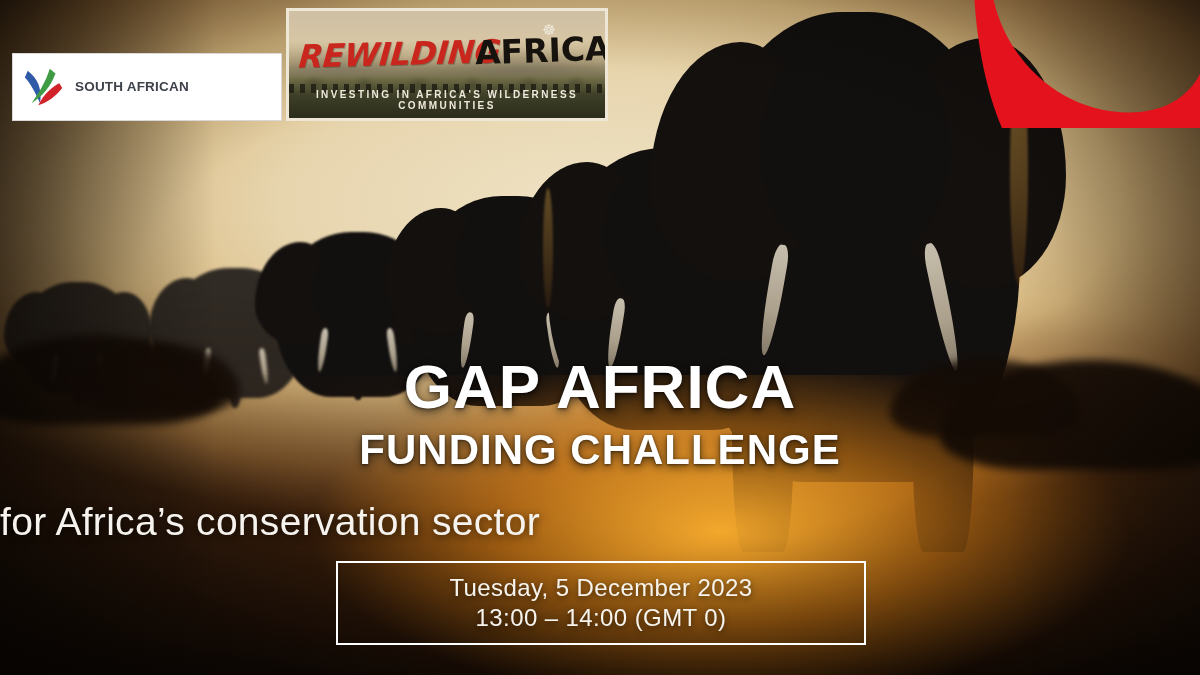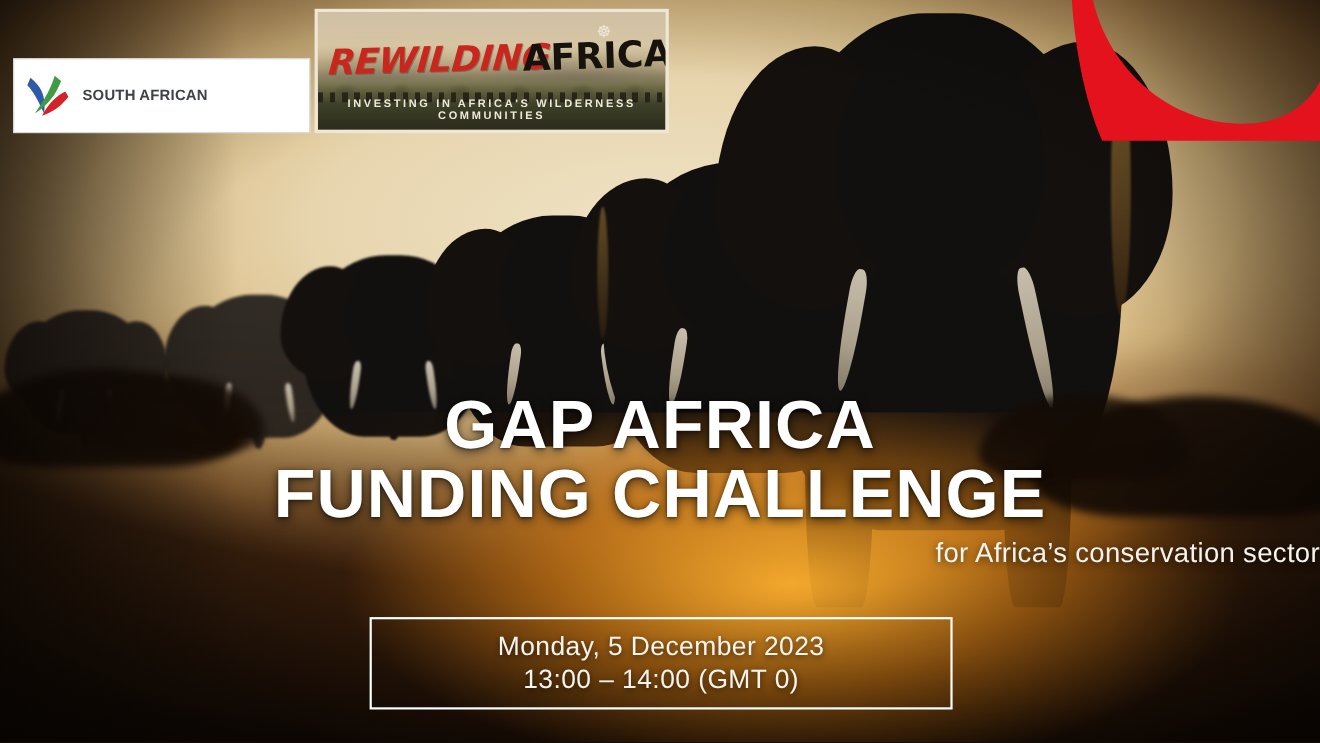--- a/index.html
+++ b/index.html
@@ -293,30 +293,30 @@
     color: #ffffff;
     font-family: "Liberation Sans", sans-serif;
     font-weight: bold;
     line-height: 0.92;
     letter-spacing: 1px;
     text-shadow:
       0 3px 10px rgba(0,0,0,0.62),
       0 1px 3px rgba(0,0,0,0.55);
   }
   .headline .l1 { font-size: 62px; display: block; }
-  .headline .l2 { font-size: 62px; display: block; margin-top: 6px; }
+  .headline .l2 { font-size: 42px; display: block; margin-top: 16px; }
 
   .subtitle {
     position: absolute;
     left: 0; right: 0;
-    top: 489px;
-    text-align: right;
+    top: 500px;
+    text-align: left;
     z-index: 15;
     color: #f6f3ee;
-    font-size: 25px;
+    font-size: 39px;
     font-weight: 300;
     letter-spacing: .3px;
     text-shadow: 0 2px 8px rgba(0,0,0,0.66);
   }
 
   
   .datebox {
     position: absolute;
     left: 336px;
     top: 561px;
@@ -464,17 +464,17 @@
   </div>
 
   <div class="headline">
     <span class="l1">GAP AFRICA</span>
     <span class="l2">FUNDING CHALLENGE</span>
   </div>
 
   <div class="subtitle">for Africa’s conservation sector</div>
 
   <div class="datebox">
-    <div class="d1">Monday, 5 December 2023</div>
+    <div class="d1">Tuesday, 5 December 2023</div>
     <div class="d2">13:00 – 14:00 (GMT 0)</div>
   </div>
 
 </div>
 
 </body></html>

